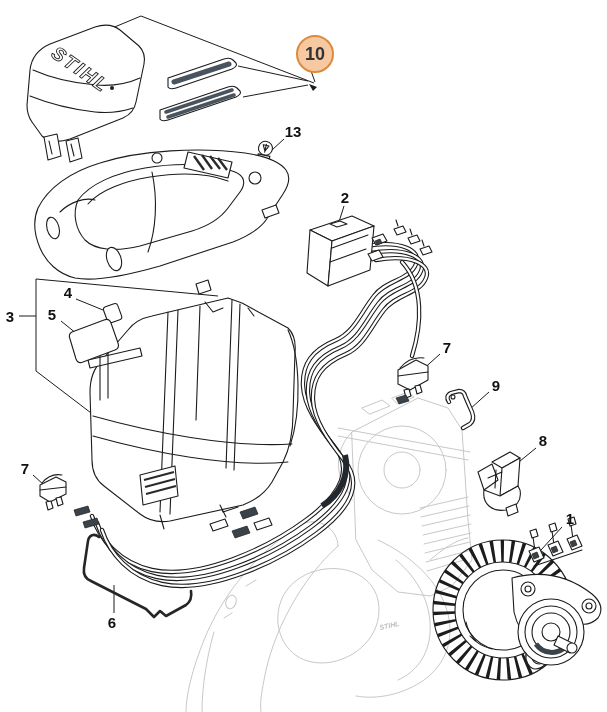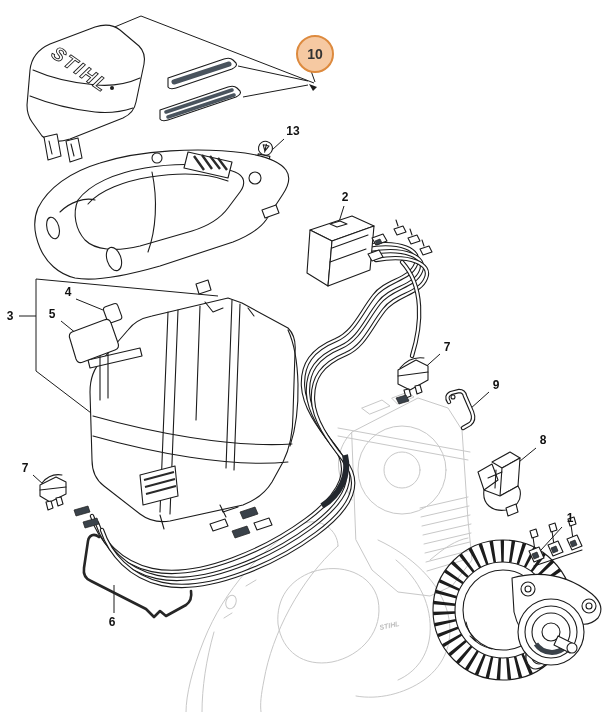--- a/index.html
+++ b/index.html
@@ -1,25 +1,25 @@
 <!DOCTYPE html>
 <html><head>
 <meta charset="utf-8">
 <style>
   html,body{margin:0;padding:0;background:#fff;}
   .stage{position:relative;width:607px;height:712px;background:#fff;
          font-family:"Liberation Sans",sans-serif;overflow:hidden;}
   .stage svg{position:absolute;left:0;top:0;}
   .callout{position:absolute;transform:translate(-50%,-50%);
-           font-weight:bold;font-size:12px;color:#111;cursor:pointer;
+           font-weight:bold;font-size:15px;color:#111;cursor:pointer;
            user-select:none;line-height:1;}
   .badge{width:34px;height:34px;border-radius:50%;
          background:#f6c9a2;border:2px solid #dd8a3e;
          display:flex;align-items:center;justify-content:center;
-         font-size:14px;color:#333;}
+         font-size:18px;color:#333;}
   
   .ln{fill:none;stroke:#1c1c1c;stroke-width:1.1;stroke-linejoin:round;stroke-linecap:round;}
   .lnf{fill:#fff;stroke:#1c1c1c;stroke-width:1.1;stroke-linejoin:round;}
   .ld{fill:none;stroke:#1c1c1c;stroke-width:1;}
   .dark{fill:#3a424a;stroke:#1c1c1c;stroke-width:.7;}
   .stripe{fill:none;stroke:#4a545e;stroke-linecap:round;}
   .tubeO{fill:none;stroke:#1c1c1c;stroke-width:4.4;stroke-linecap:round;}
   .tubeI{fill:none;stroke:#fff;stroke-width:2.2;stroke-linecap:round;}
   .faded{fill:none;stroke:#c8c8c8;stroke-width:1;stroke-linejoin:round;stroke-linecap:round;}
   .rod{fill:none;stroke:#262626;stroke-width:2.6;stroke-linejoin:round;stroke-linecap:round;}

